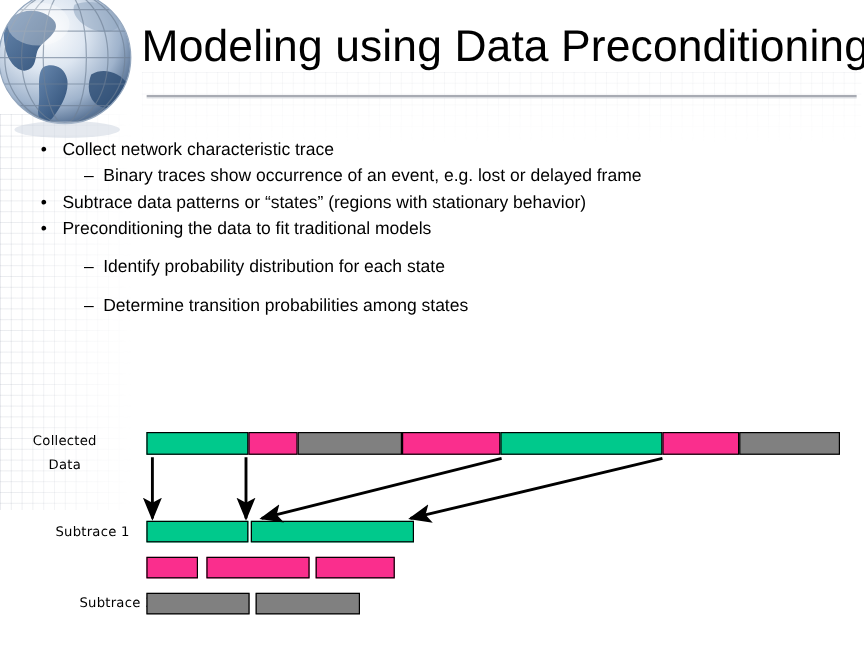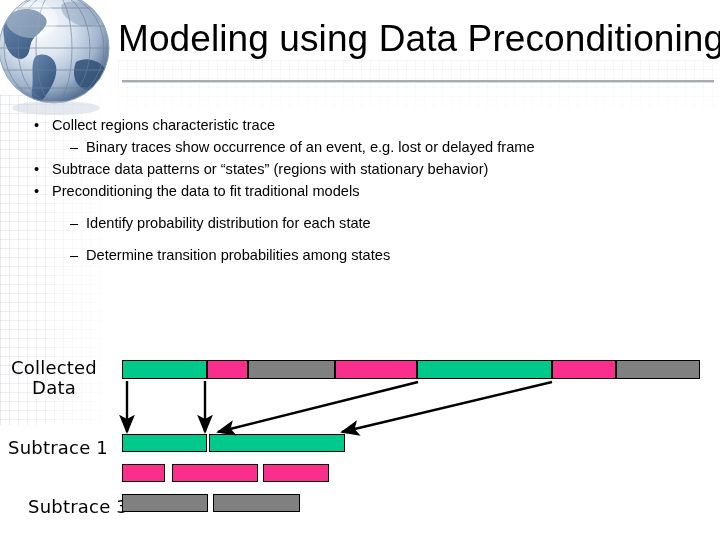--- a/index.html
+++ b/index.html
@@ -54,21 +54,21 @@
   .b2{margin-left:46px;font-size:14.6px;line-height:22px;color:#000;}
   .mk{flex:0 0 auto;width:18px;text-align:left;}
   .b2 .mk{width:16px;}
   .tx{flex:1 1 auto;}
 
   
   .diagram{position:absolute;left:0;top:348px;width:720px;height:192px;}
   .row-label{
     position:absolute;
     font-family:"DejaVu Sans", sans-serif;
-    font-size:18px;color:#000;
+    font-size:11px;color:#000;
     text-align:right;
     letter-spacing:.2px;
     white-space:nowrap;
   }
   .lbl-collected{left:0;top:10px;width:108px;line-height:20px;text-align:center;}
   .lbl-s1{left:0;top:89px;width:108px;}
   .lbl-s2{left:0;top:118px;width:108px;}
   .lbl-s3{left:0;top:148px;width:108px;margin-left:20px;}
 
   .seg{position:absolute;box-sizing:border-box;border:1px solid #000;}
@@ -126,21 +126,21 @@
 <div class="title-rule">
   <svg width="592" height="4" viewBox="0 0 592 4">
     <rect x="0" y="0" width="592" height="2" fill="#a8abb3"></rect>
     <rect x="0" y="2" width="592" height="1" fill="#d6d9de"></rect>
   </svg>
 </div>
 
 <div class="bullets">
   <div class="b1">
     <span class="mk">•</span>
-    <span class="tx">Collect regions characteristic trace</span>
+    <span class="tx">Collect network characteristic trace</span>
   </div>
   <div class="b2">
     <span class="mk">–</span>
     <span class="tx">Binary traces show occurrence of an event, e.g. lost or delayed frame</span>
   </div>
   <div class="b1">
     <span class="mk">•</span>
     <span class="tx">Subtrace data patterns or “states” (regions with stationary behavior)</span>
   </div>
   <div class="b1">

